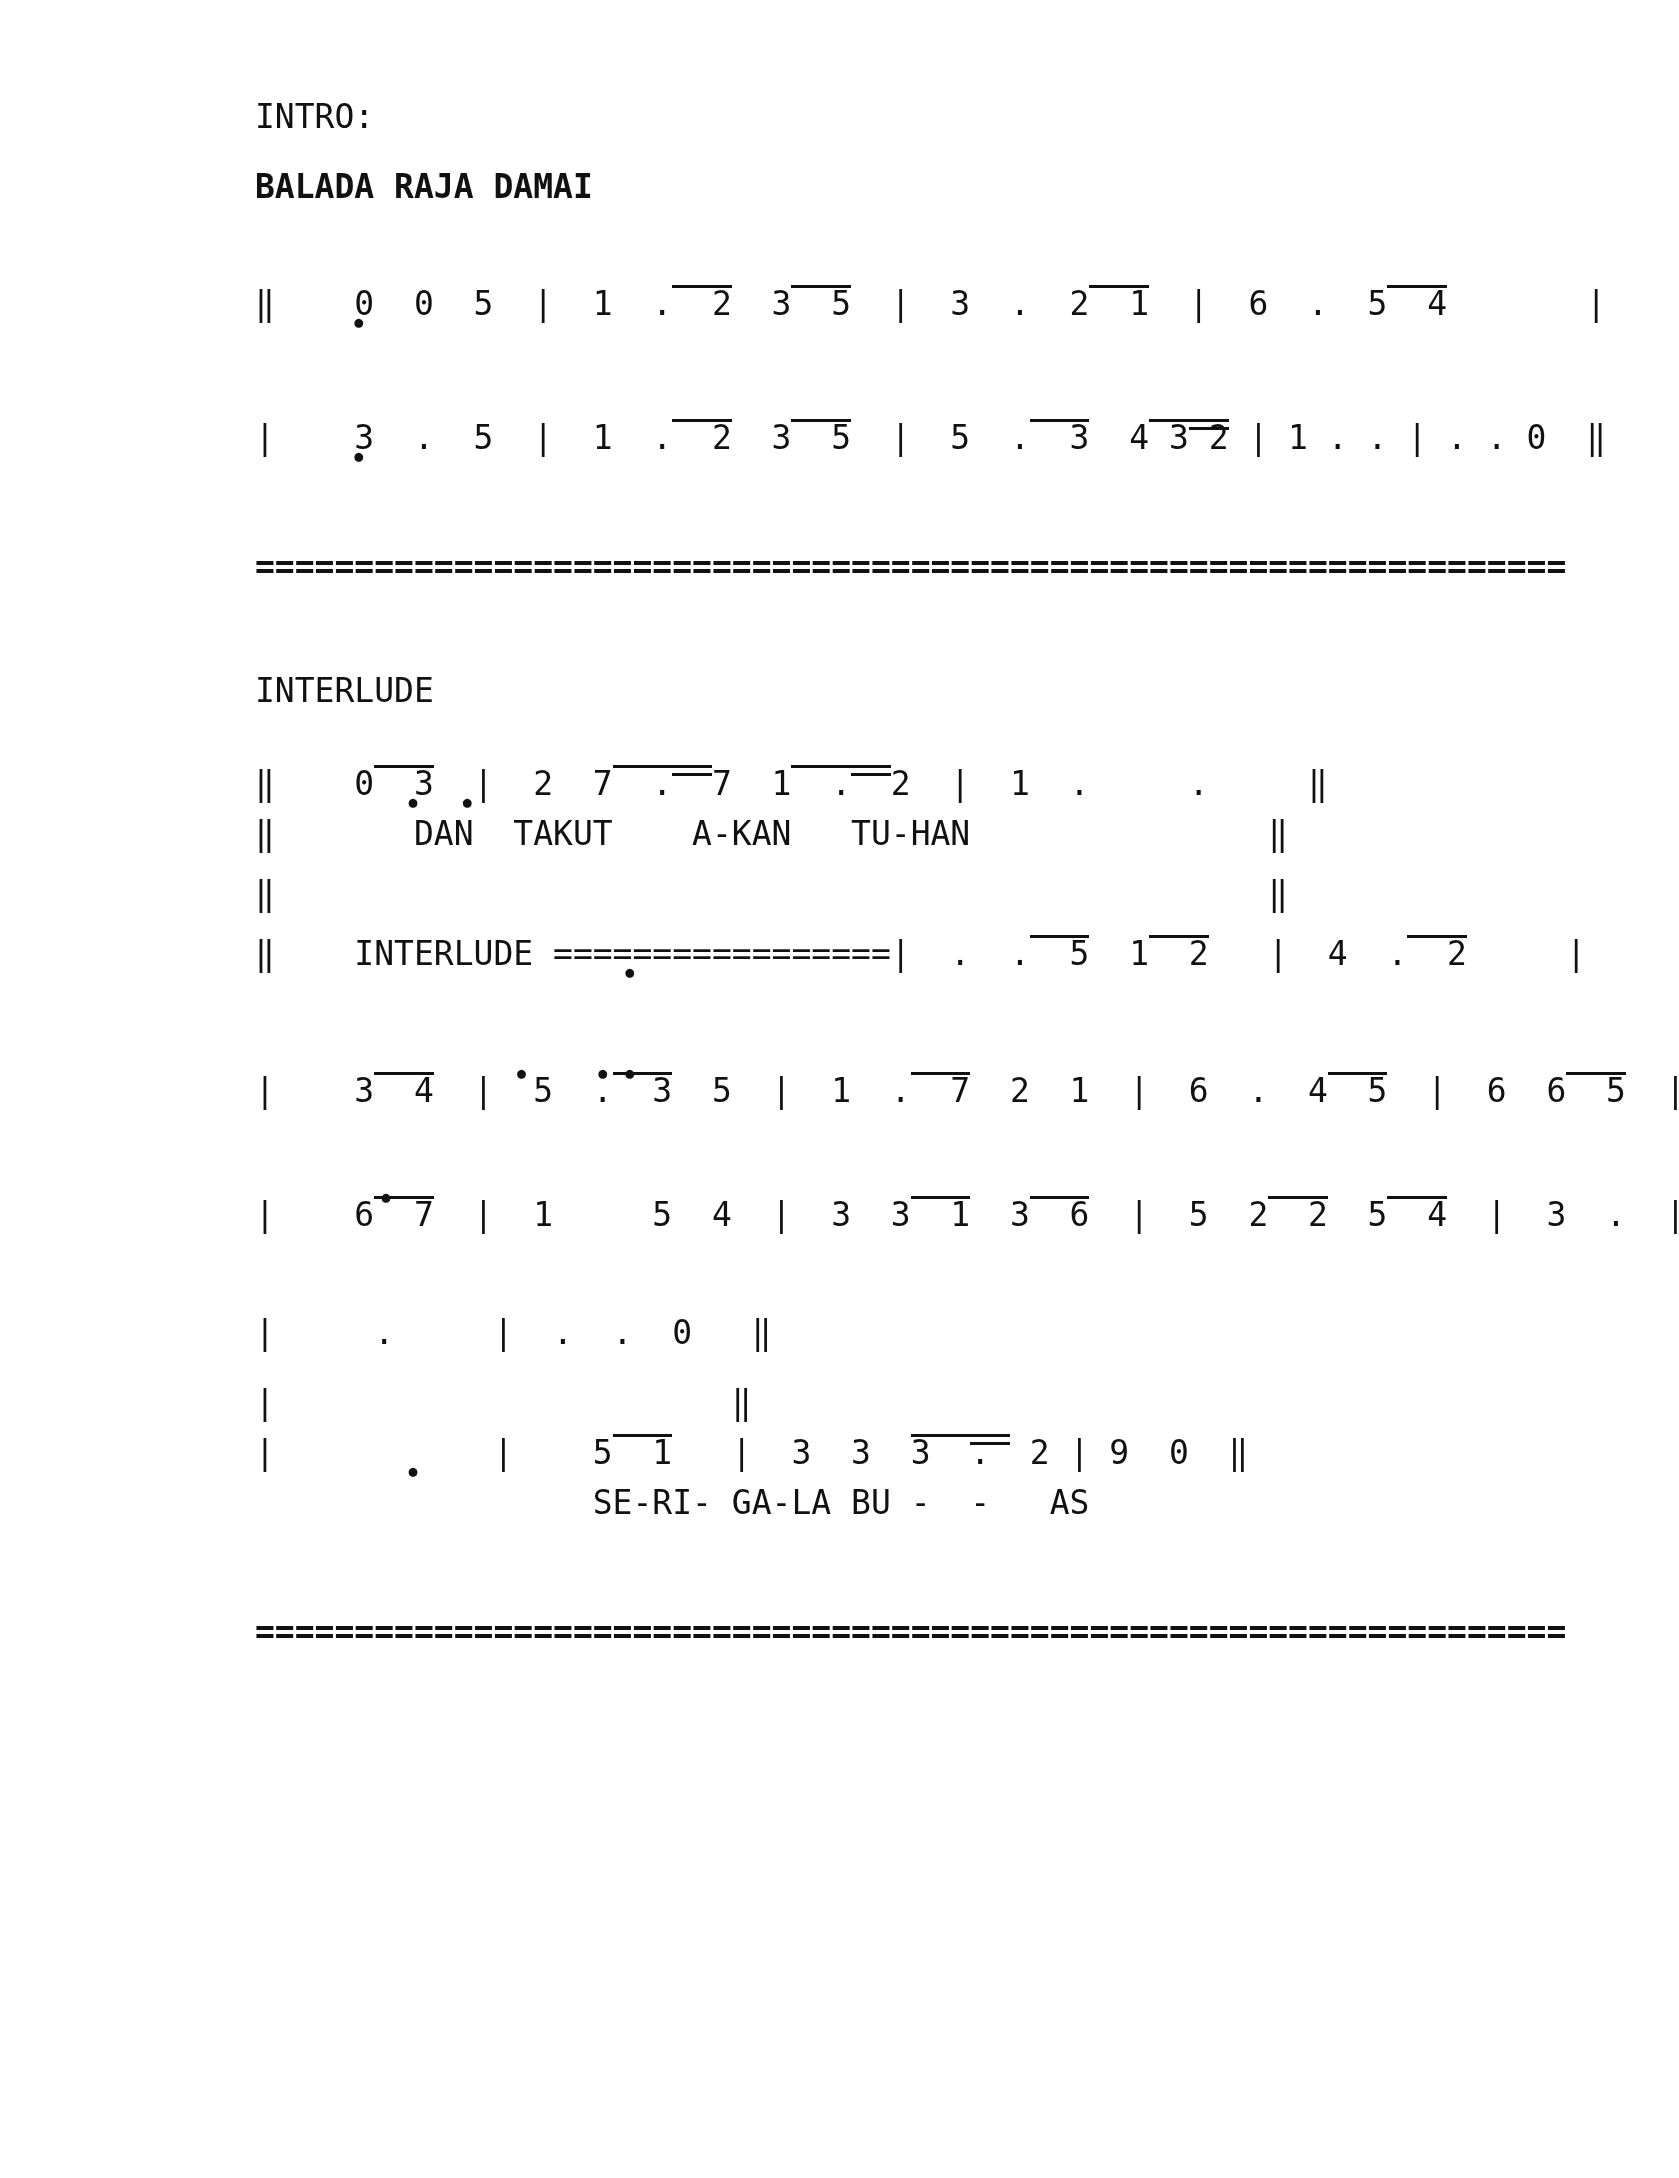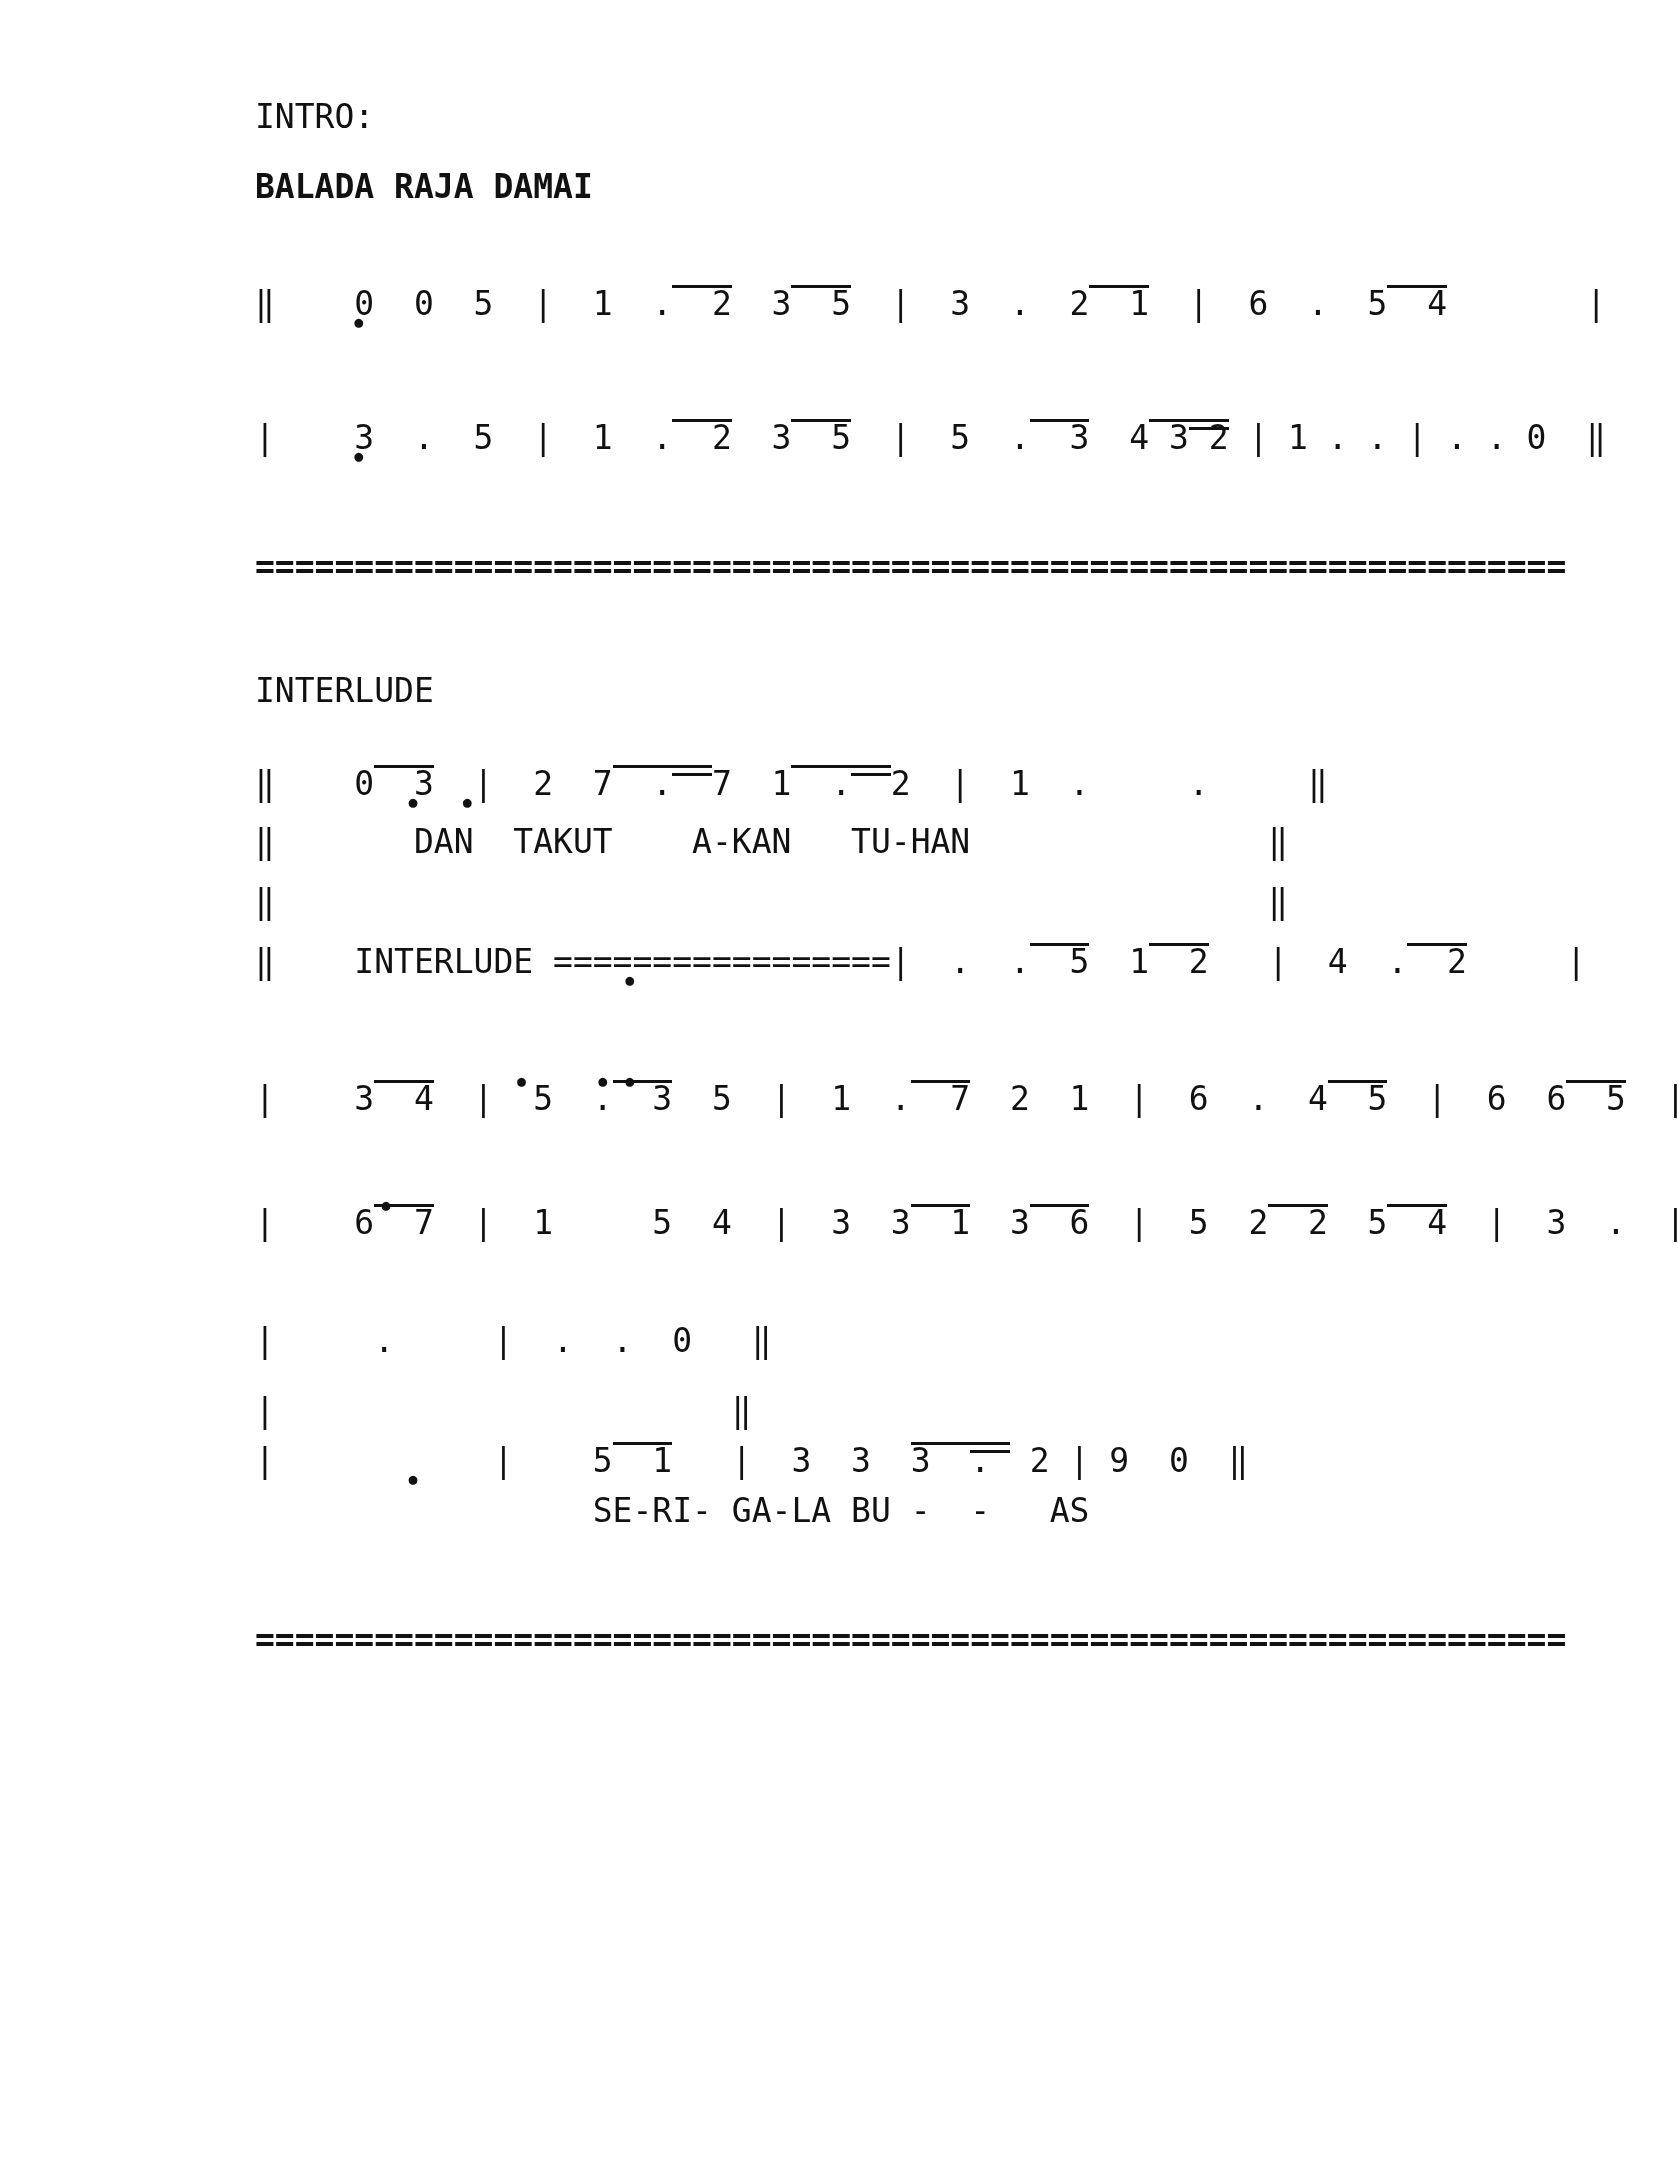--- a/index.html
+++ b/index.html
@@ -20,21 +20,21 @@
 <body>
 
 <div id="sheet">
     <div class="row label" style="margin-top: 97px;"><span>INTRO:</span></div>
     <div class="row title" style="margin-top: 30px;"><span>BALADA RAJA DAMAI</span></div>
     <div class="row music" style="margin-top: 77px;"><span>‖    0  0  5  |  1  .  2  3  5  |  3  .  2  1  |  6  .  5  4       |</span><span class="beam" style="left: 21ch; width: 3ch;"></span><span class="beam" style="left: 27ch; width: 3ch;"></span><span class="beam" style="left: 42ch; width: 3ch;"></span><span class="beam" style="left: 57ch; width: 3ch;"></span><span class="udot" style="left: 11ch;">●</span></div>
     <div class="row music" style="margin-top: 94px;"><span>|    3  .  5  |  1  .  2  3  5  |  5  .  3  4 3 2 | 1 . . | . . 0  ‖</span><span class="beam" style="left: 21ch; width: 3ch;"></span><span class="beam" style="left: 27ch; width: 3ch;"></span><span class="beam" style="left: 39ch; width: 3ch;"></span><span class="beam" style="left: 45ch; width: 4ch;"></span><span class="beam low" style="left: 47ch; width: 2ch;"></span><span class="udot" style="left: 11ch;">●</span></div>
     <div class="row separator" style="margin-top: 89px;"><span>==================================================================</span></div>
     <div class="row label" style="margin-top: 84px;"><span>INTERLUDE</span></div>
     <div class="row music" style="margin-top: 53px;"><span>‖    0  3  |  2  7  .  7  1  .  2  |  1  .     .     ‖</span><span class="beam" style="left: 6ch; width: 3ch;"></span><span class="beam" style="left: 18ch; width: 5ch;"></span><span class="beam" style="left: 27ch; width: 5ch;"></span><span class="beam low" style="left: 21ch; width: 2ch;"></span><span class="beam low" style="left: 30ch; width: 2ch;"></span><span class="udot" style="left: 17ch;">●</span><span class="udot" style="left: 23ch;">●</span></div>
-    <div class="row lyrics" style="margin-top: 18px;"><span>‖       DAN  TAKUT    A-KAN   TU-HAN               ‖</span></div>
+    <div class="row lyrics" style="margin-top: 10px;"><span>‖       DAN  TAKUT    A-KAN   TU-HAN               ‖</span></div>
     <div class="row music" style="margin-top: 20px;"><span>‖                                                  ‖</span></div>
     <div class="row music" style="margin-top: 20px;"><span>‖    INTERLUDE =================|  .  .  5  1  2   |  4  .  2     |</span><span class="beam" style="left: 39ch; width: 3ch;"></span><span class="beam" style="left: 45ch; width: 3ch;"></span><span class="beam" style="left: 58ch; width: 3ch;"></span><span class="udot" style="left: 41ch;">●</span></div>
     <div class="row music" style="margin-top: 97px;"><span>|    3  4  |  5  .  3  5  |  1  .  7  2  1  |  6  .  4  5  |  6  6  5  |</span><span class="beam" style="left: 6ch; width: 3ch;"></span><span class="beam" style="left: 18ch; width: 3ch;"></span><span class="beam" style="left: 33ch; width: 3ch;"></span><span class="beam" style="left: 54ch; width: 3ch;"></span><span class="beam" style="left: 66ch; width: 3ch;"></span><span class="odot" style="left: 29ch;">●</span><span class="odot" style="left: 38ch;">●</span><span class="odot" style="left: 41ch;">●</span></div>
     <div class="row music" style="margin-top: 84px;"><span>|    6  7  |  1     5  4  |  3  3  1  3  6  |  5  2  2  5  4  |  3  .  |</span><span class="beam" style="left: 6ch; width: 3ch;"></span><span class="beam" style="left: 33ch; width: 3ch;"></span><span class="beam" style="left: 39ch; width: 3ch;"></span><span class="beam" style="left: 51ch; width: 3ch;"></span><span class="beam" style="left: 57ch; width: 3ch;"></span><span class="odot" style="left: 14ch;">●</span></div>
     <div class="row music" style="margin-top: 78px;"><span>|     .     |  .  .  0   ‖</span></div>
     <div class="row music" style="margin-top: 30px;"><span>|                       ‖</span></div>
     <div class="row music" style="margin-top: 10px;"><span>|           |    5  1   |  3  3  3  .  2 | 9  0  ‖</span><span class="beam" style="left: 18ch; width: 3ch;"></span><span class="beam" style="left: 33ch; width: 5ch;"></span><span class="beam low" style="left: 36ch; width: 2ch;"></span><span class="udot" style="left: 17ch;">●</span></div>
     <div class="row lyrics" style="margin-top: 10px;"><span>                 SE-RI- GA-LA BU -  -   AS</span></div>
     <div class="row separator" style="margin-top: 89px;"><span>==================================================================</span></div>
   </div>

